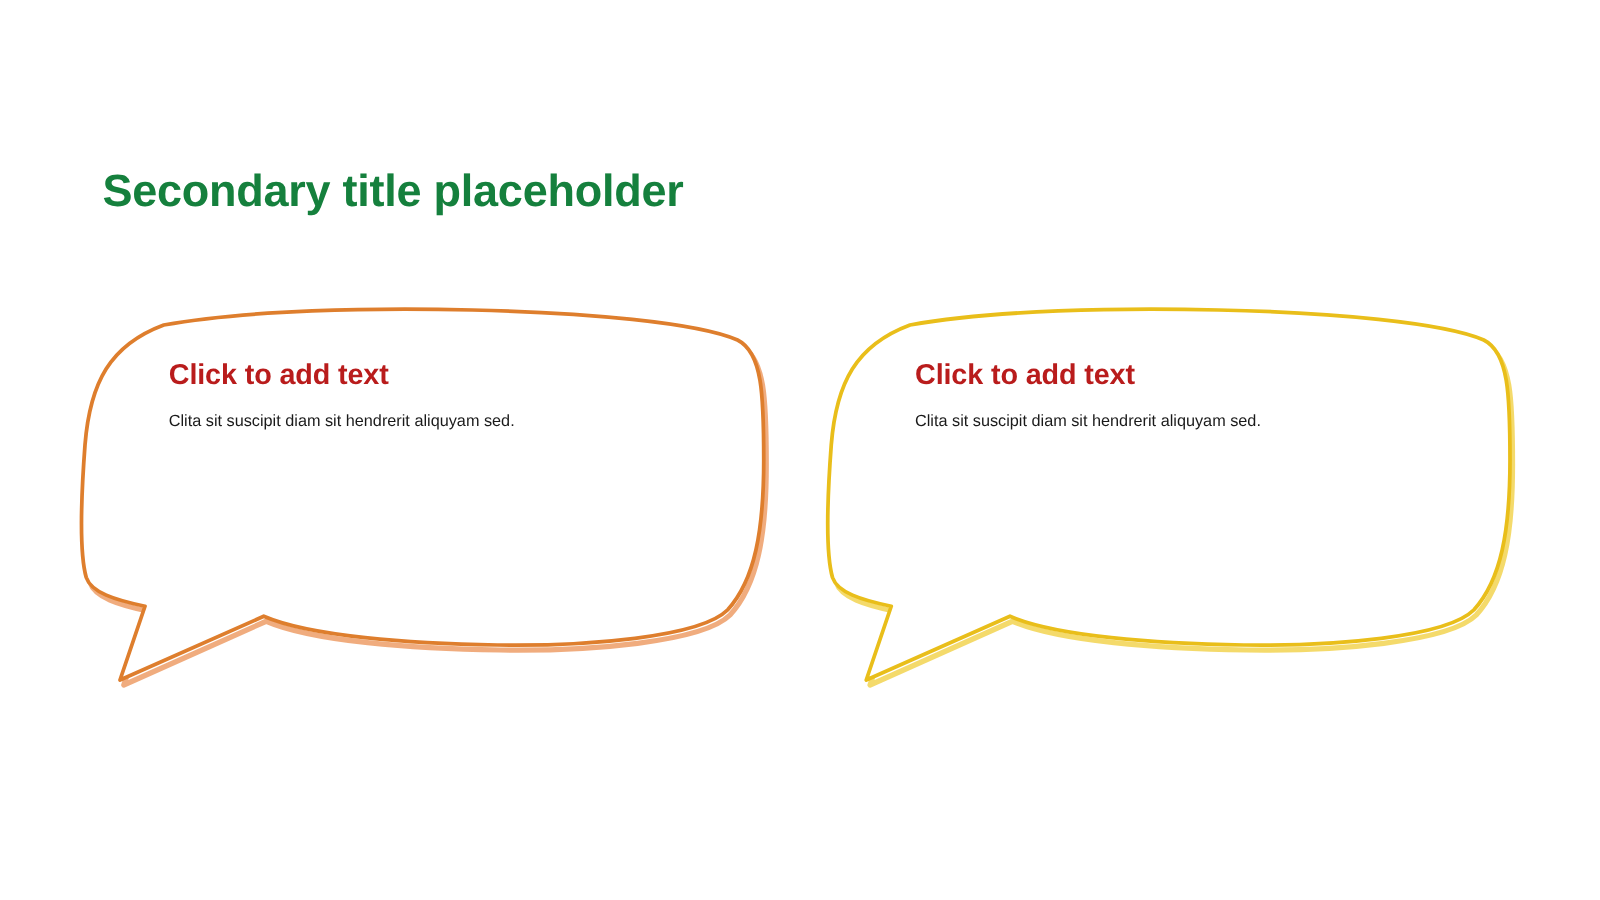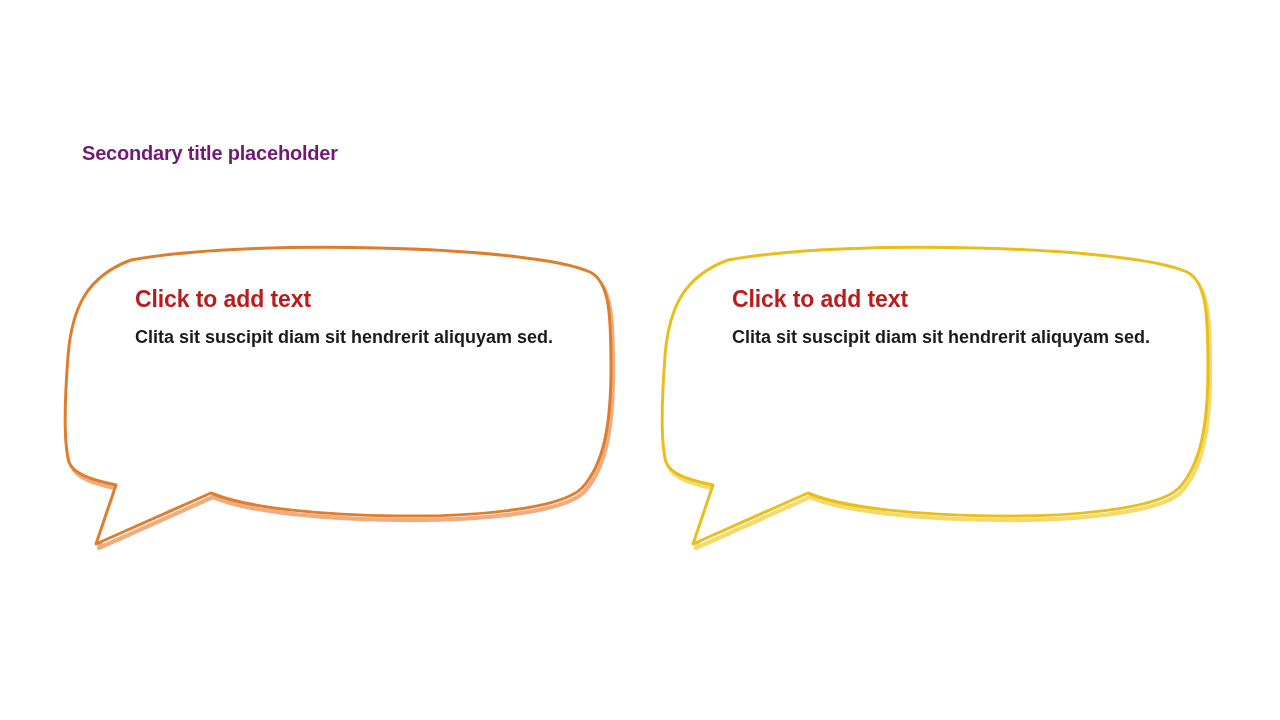--- a/index.html
+++ b/index.html
@@ -21,23 +21,23 @@
     position: absolute;
     inset: 0;
     background: #ffffff;
   }
 
   
   .slide-title {
     position: absolute;
     left: 82px;
     top: 135px;
-    font-size: 20px;
+    font-size: 36px;
     font-weight: bold;
-    color: #701a75;
+    color: #15803d;
     letter-spacing: -0.2px;
     white-space: nowrap;
     line-height: 36px;
   }
 
   
   .callout-layer {
     position: absolute;
     left: 0;
     top: 0;
@@ -56,22 +56,22 @@
   .callout-heading {
     font-size: 23px;
     font-weight: bold;
     color: #b91c1c;
     line-height: 30px;
     margin: 0 0 12px 0;
     letter-spacing: -0.1px;
     white-space: nowrap;
   }
   .callout-body {
-    font-size: 18px;
-    font-weight: bold;
+    font-size: 13px;
+    font-weight: normal;
     color: #1a1a1a;
     line-height: 22px;
     margin: 0;
     white-space: nowrap;
   }
 </style>
 </head>
 <body style="background: rgb(255, 255, 255);">
 
 <div class="slide">

